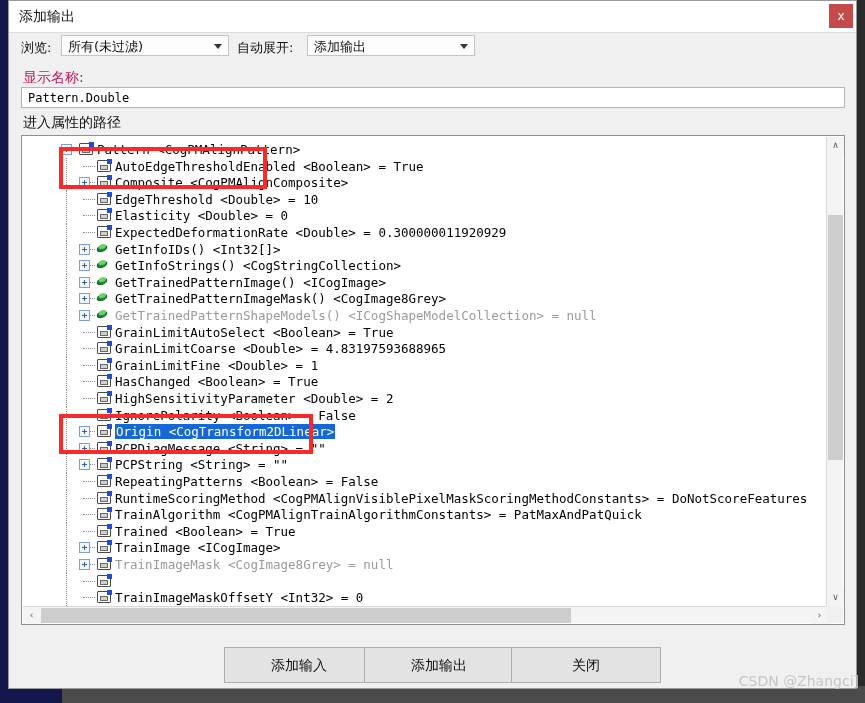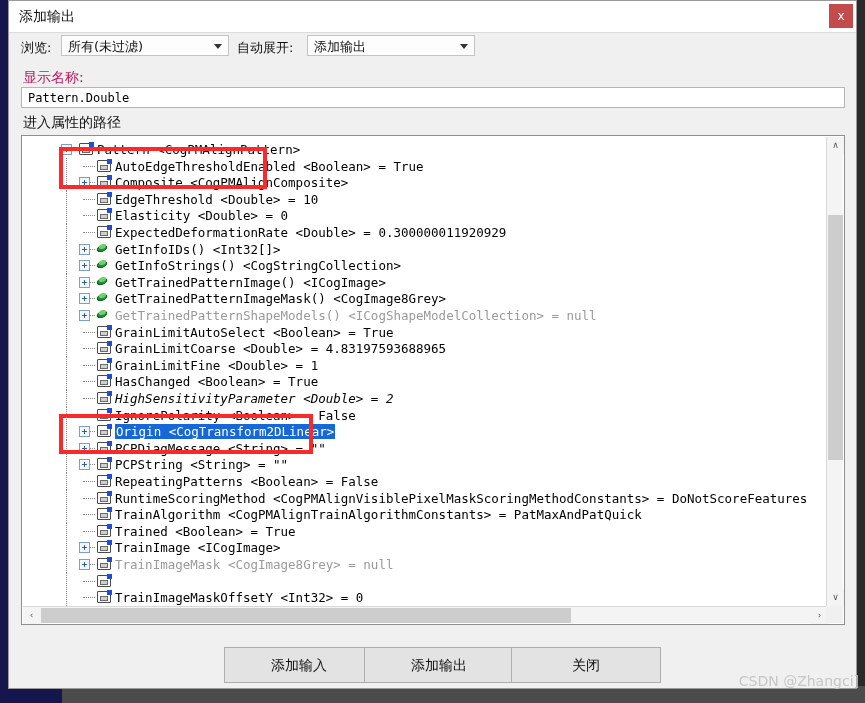--- a/index.html
+++ b/index.html
@@ -508,21 +508,21 @@
         <div class="tree-row" style="top: 236.4px; width: 1400px;">
           <span class="guide" style="left: 43px;"></span>
           <span class="hconn" style="left: 60px; width: 12px;"></span>
           <span class="ic ic-prop" style="left: 74px;"></span>
           <span class="tlabel" style="left: 92px;">HasChanged &lt;Boolean&gt; = True</span>
         </div>
         <div class="tree-row" style="top: 253px; width: 1400px;">
           <span class="guide" style="left: 43px;"></span>
           <span class="hconn" style="left: 60px; width: 12px;"></span>
           <span class="ic ic-prop" style="left: 74px;"></span>
-          <span class="tlabel" style="left: 92px; font-style: italic;">HighSensitivityParameter &lt;Double&gt; = 2</span>
+          <span class="tlabel" style="left: 92px;">HighSensitivityParameter &lt;Double&gt; = 2</span>
         </div>
         <div class="tree-row" style="top: 269.6px; width: 1400px;">
           <span class="guide" style="left: 43px;"></span>
           <span class="hconn" style="left: 60px; width: 12px;"></span>
           <span class="ic ic-prop" style="left: 74px;"></span>
           <span class="tlabel" style="left: 92px;">IgnorePolarity &lt;Boolean&gt; = False</span>
         </div>
         <div class="tree-row selected" style="top: 286.2px; width: 1400px;">
           <span class="guide" style="left: 43px;"></span>
           <span class="hconn" style="left: 60px; width: 12px;"></span>

